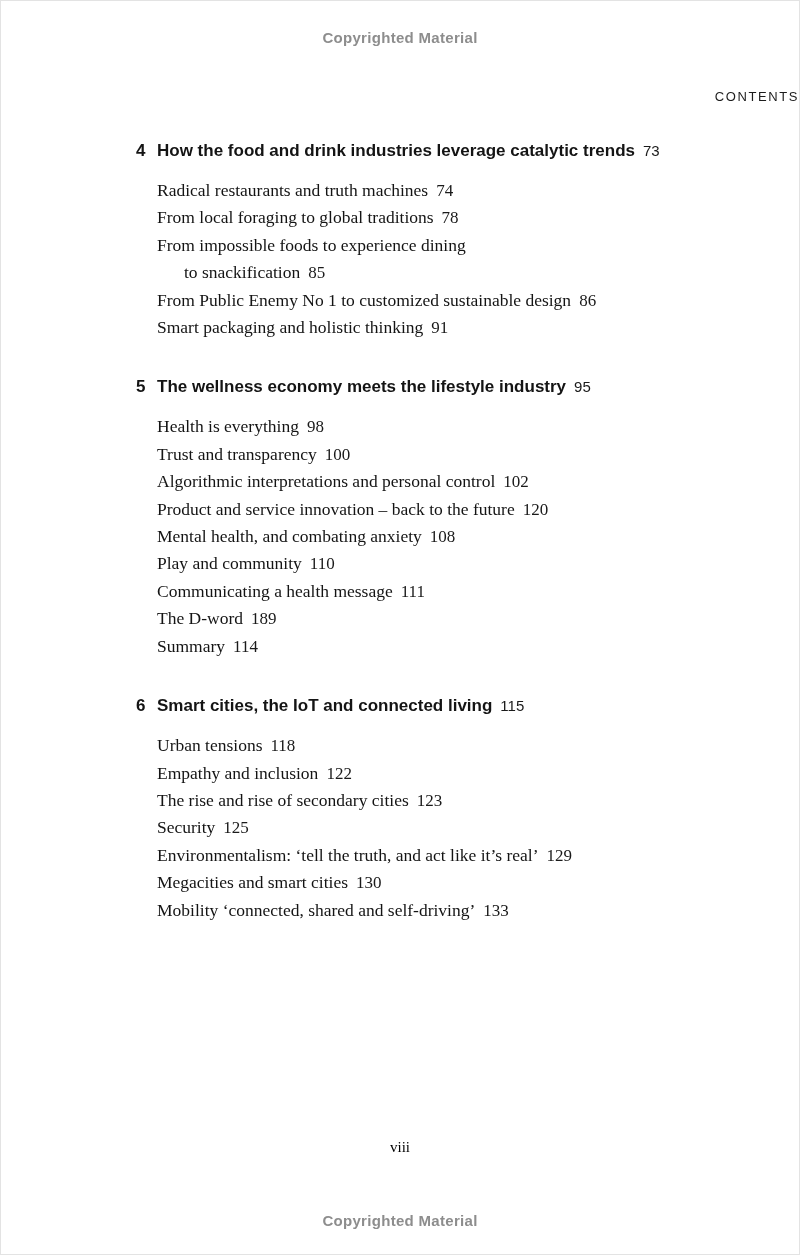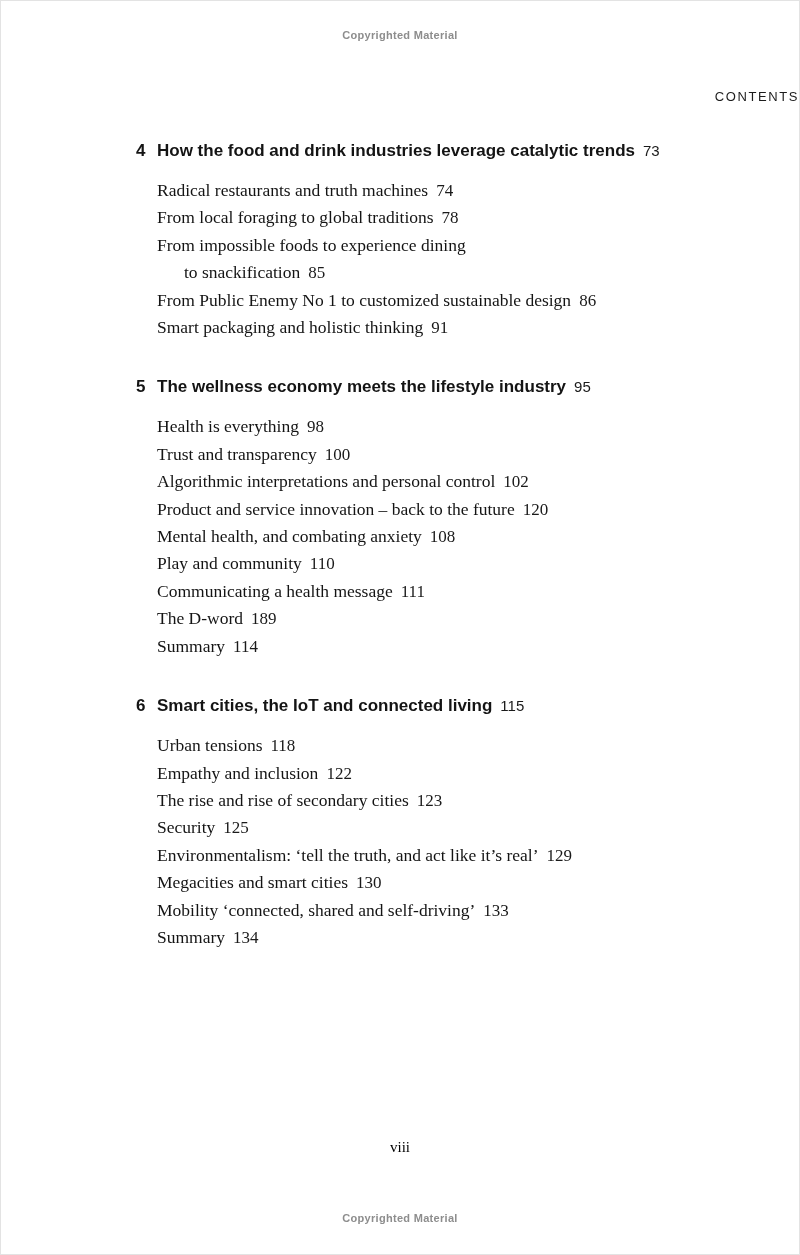--- a/index.html
+++ b/index.html
@@ -10,21 +10,21 @@
     background:#ffffff;
     border:1px solid #e3e3e3;
     overflow:hidden;
     color:#111;
   }
   .watermark {
     position:absolute; left:0; width:100%;
     text-align:center;
     font-family:"Liberation Sans", sans-serif;
     font-weight:bold;
-    font-size:11px;
+    font-size:15px;
     color:#8d8d8d;
     letter-spacing:0.3px;
   }
   .watermark-top { top:28px; }
   .watermark-bottom { top:1211px; }
   .contents-header {
     position:absolute; left:0; width:100%;
     top:88px;
     text-align:right;
     font-family:"Liberation Sans", sans-serif;
@@ -124,21 +124,20 @@
           <span class="chapter-title">Smart cities, the IoT and connected living<span class="page-num">115</span></span>
         </div>
         <div class="entries">
           <div class="entry-line">Urban tensions<span class="page-num">118</span></div>
           <div class="entry-line">Empathy and inclusion<span class="page-num">122</span></div>
           <div class="entry-line">The rise and rise of secondary cities<span class="page-num">123</span></div>
           <div class="entry-line">Security<span class="page-num">125</span></div>
           <div class="entry-line">Environmentalism: ‘tell the truth, and act like it’s real’<span class="page-num">129</span></div>
           <div class="entry-line">Megacities and smart cities<span class="page-num">130</span></div>
           <div class="entry-line">Mobility ‘connected, shared and self-driving’<span class="page-num">133</span></div>
-          <div class="entry-line">Summary<span class="page-num">134</span></div>
         </div>
       </section>
     </div>
 
   <div class="folio">viii</div>
 
   <div class="watermark watermark-bottom">Copyrighted Material</div>
 </div>
 
 </body></html>

